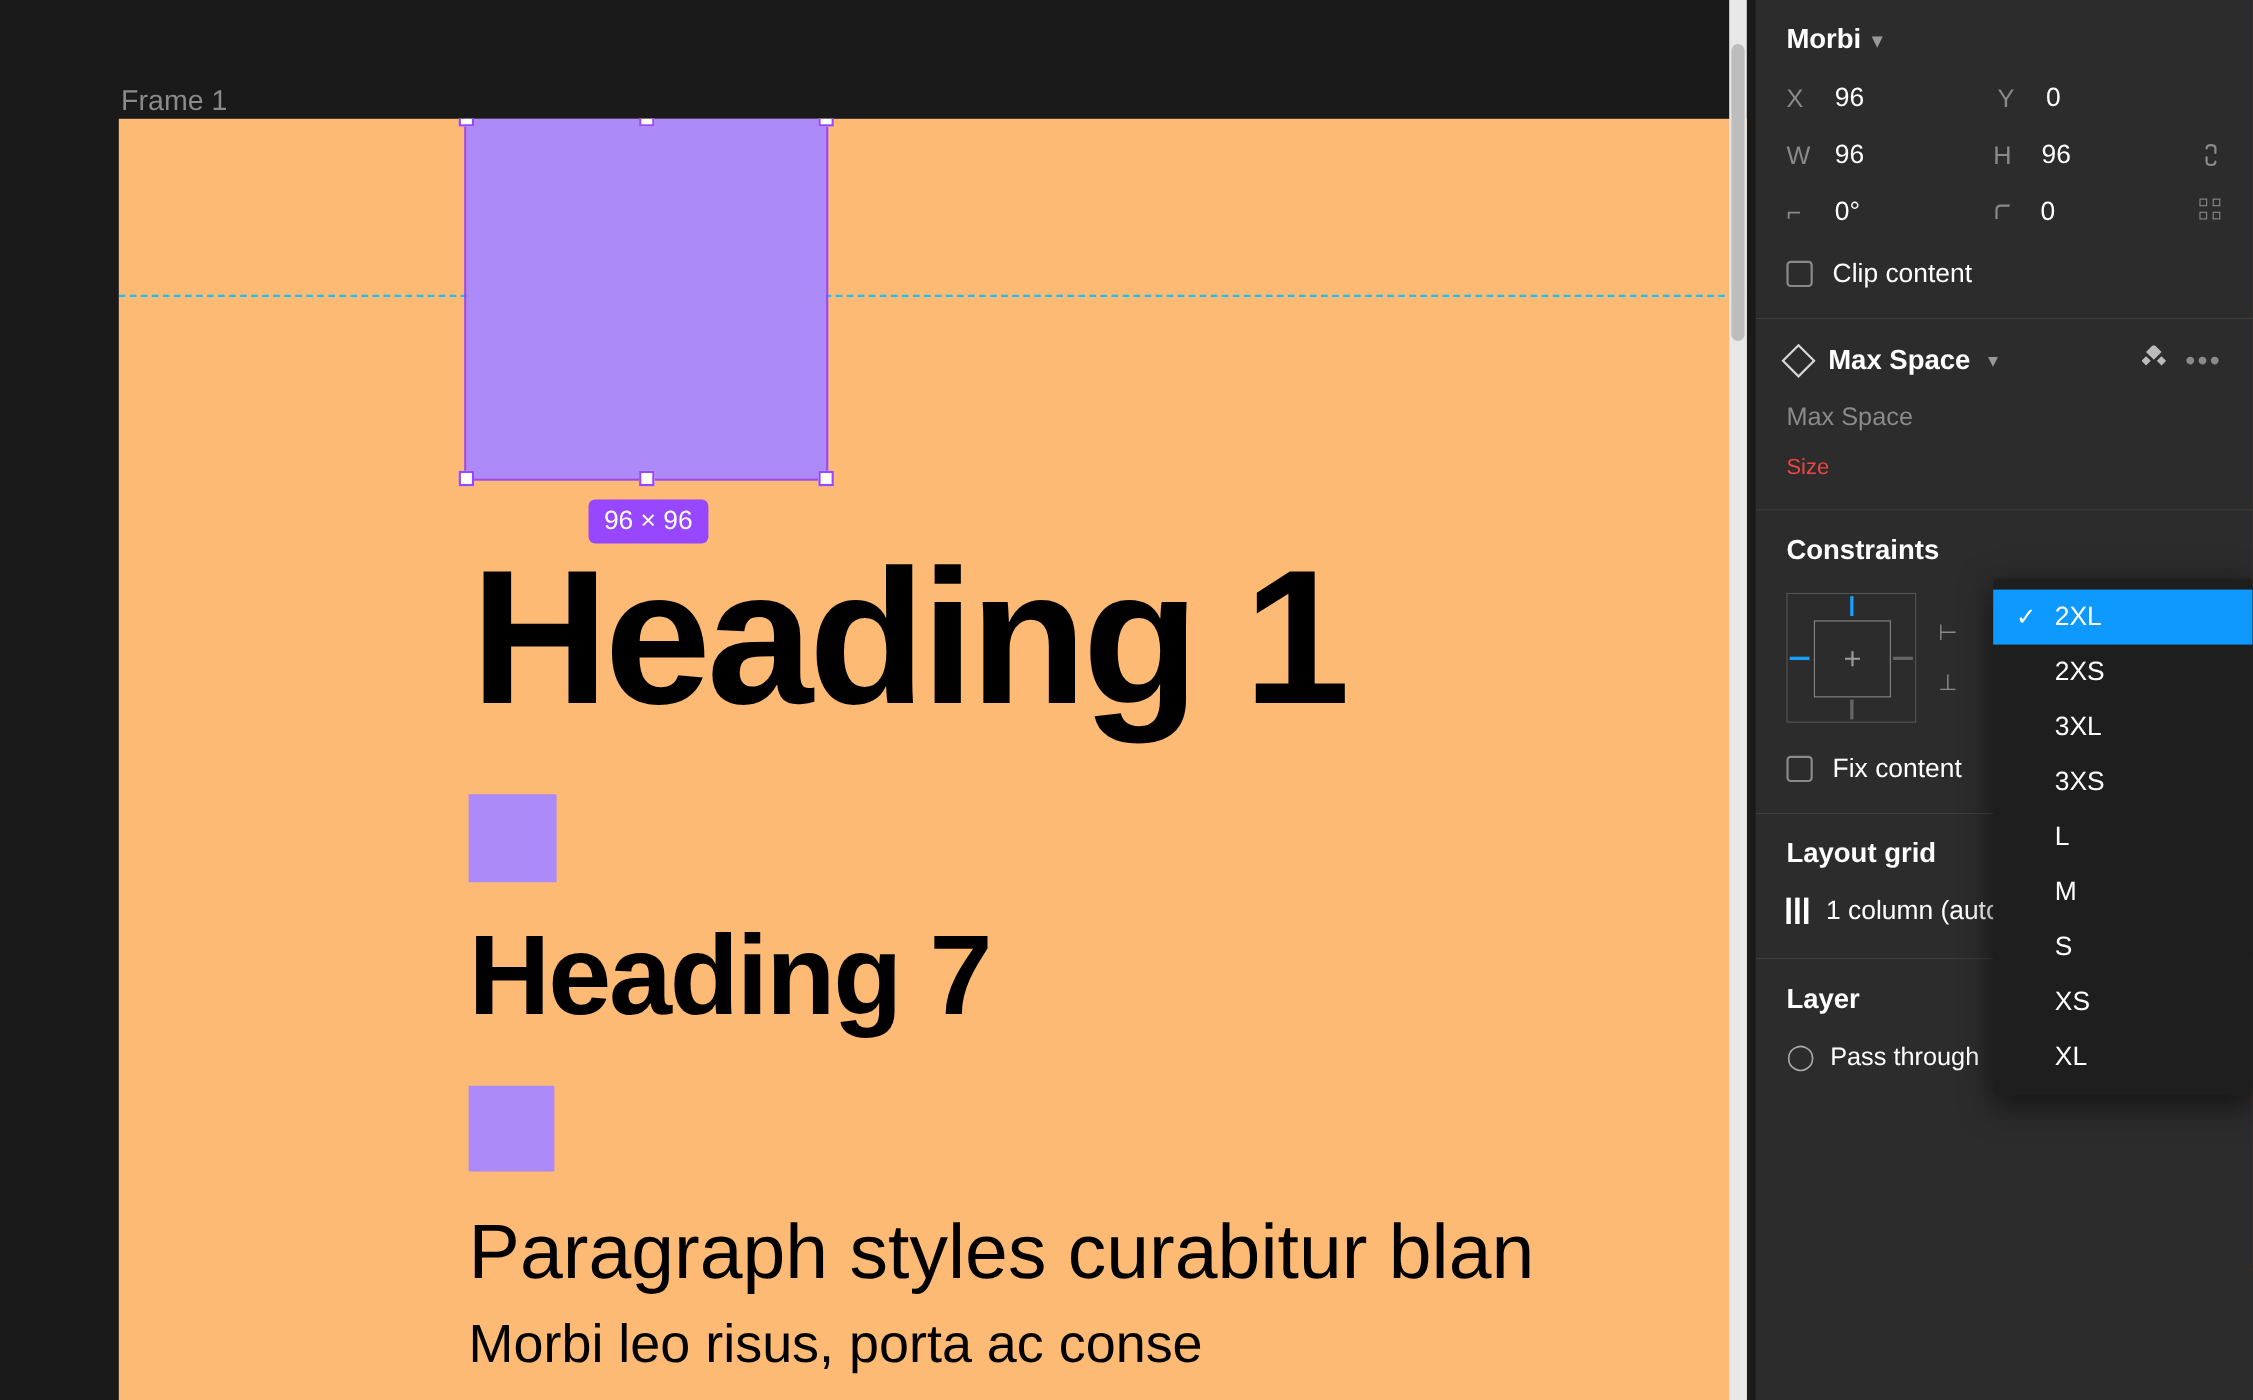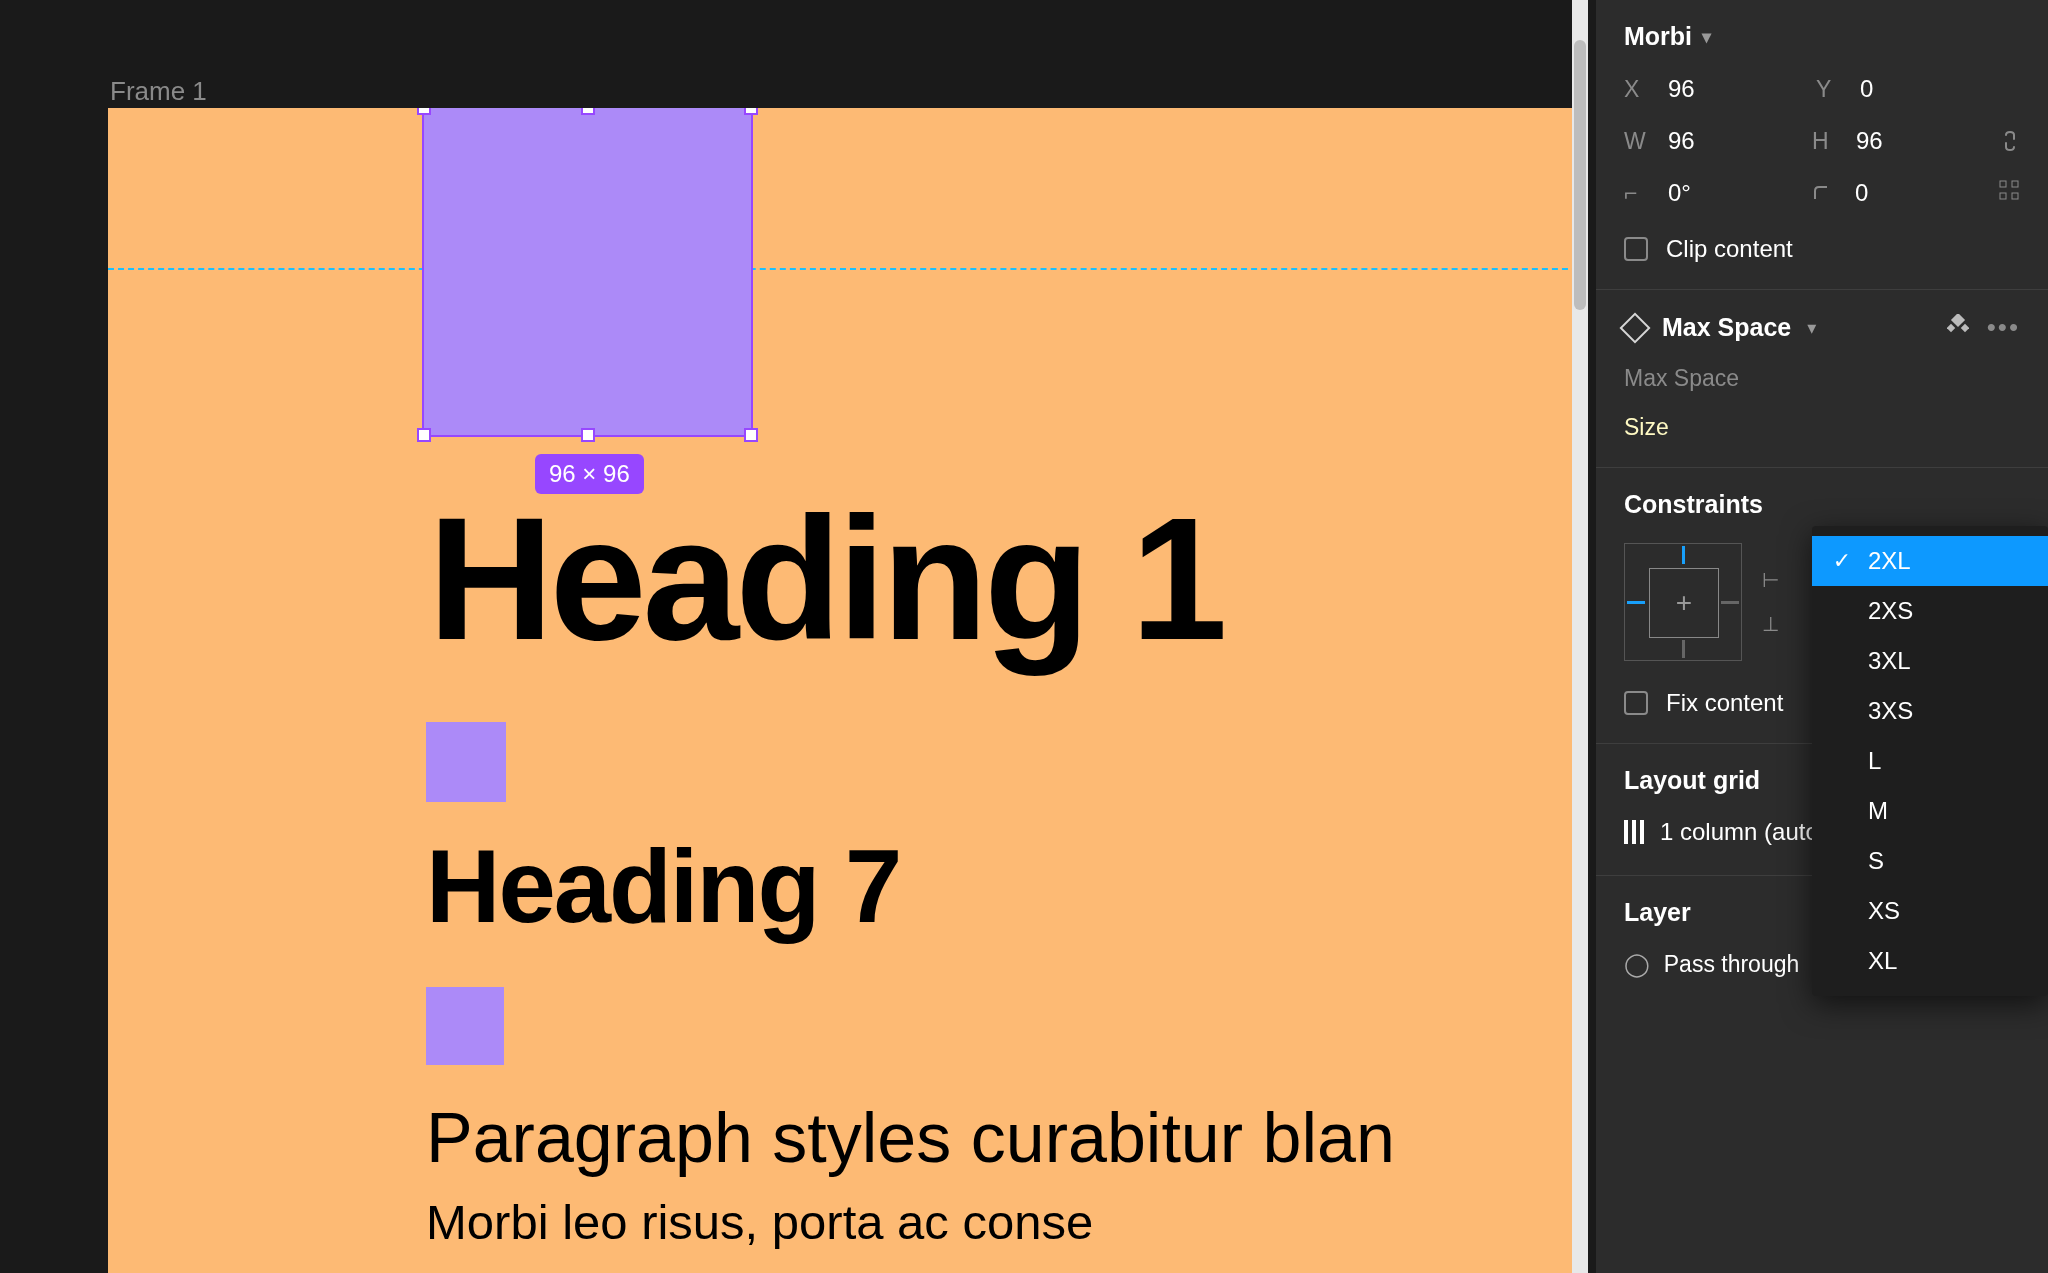--- a/index.html
+++ b/index.html
@@ -45,21 +45,21 @@
 .checkbox-row { display: flex; align-items: center; gap: 18px; margin-top: 28px; }
 .checkbox-box { width: 24px; height: 24px; border: 2px solid #8a8a8a; border-radius: 4px; }
 .checkbox-label { color: #fff; font-size: 24px; }
 
 .subtitle { color: #fff; font-size: 25px; font-weight: 600; }
 .component-row { display: flex; align-items: center; gap: 16px; }
 .diamond-icon { width: 22px; height: 22px; border: 2px solid #d6d6d6; transform: rotate(45deg); }
 .dots-icon { color: #8a8a8a; font-size: 26px; letter-spacing: 2px; margin-left: auto; display:flex; gap:18px; align-items:center;}
 .sublabel { color: #8a8a8a; font-size: 23px; margin-top: 22px; }
 .size-label-row { margin-top: 22px; display:flex; align-items:center;}
-.size-label { color: #fef9c3; font-size: 23px; }
+.size-label { color: #ef4444; font-size: 20px; }
 
 .constraints-widget { margin-top: 24px; display: flex; gap: 20px; align-items: center; }
 .constraint-box { width: 118px; height: 118px; border: 1px solid #555; position: relative; background: #2c2c2c; }
 .constraint-inner { position: absolute; left: 24px; top: 24px; width: 70px; height: 70px; border: 1px solid #888; display:flex; align-items:center; justify-content:center; color:#999; font-size:28px; font-weight:200;}
 .cb-tick { position:absolute; background:#18a0fb; }
 .cb-top { left:50%; top:2px; width:3px; height:18px; margin-left:-1px;}
 .cb-left { left:2px; top:50%; width:18px; height:3px; margin-top:-1px;}
 .cb-bottom { left:50%; bottom:2px; width:3px; height:18px; margin-left:-1px;}
 .cb-bottom.gray, .cb-right.gray { background:#666;}
 .cb-right { right:2px; top:50%; width:18px; height:3px; margin-top:-1px;}

